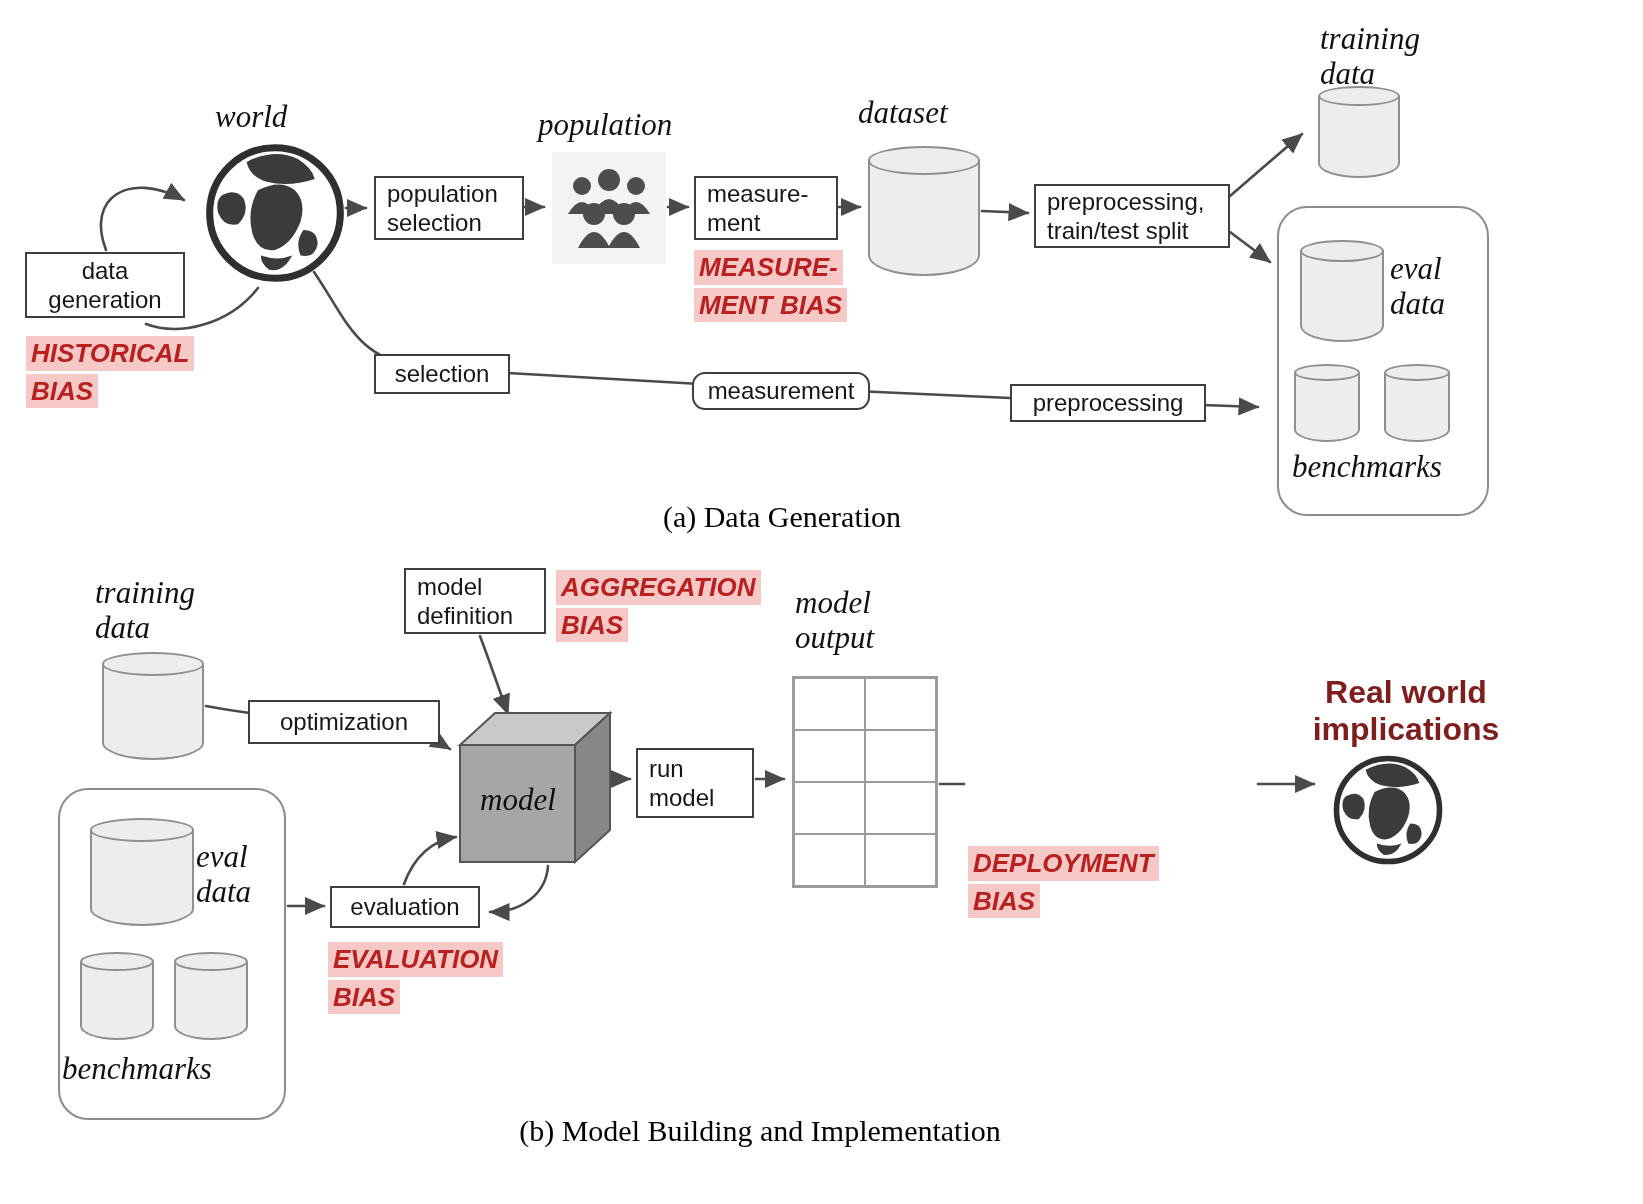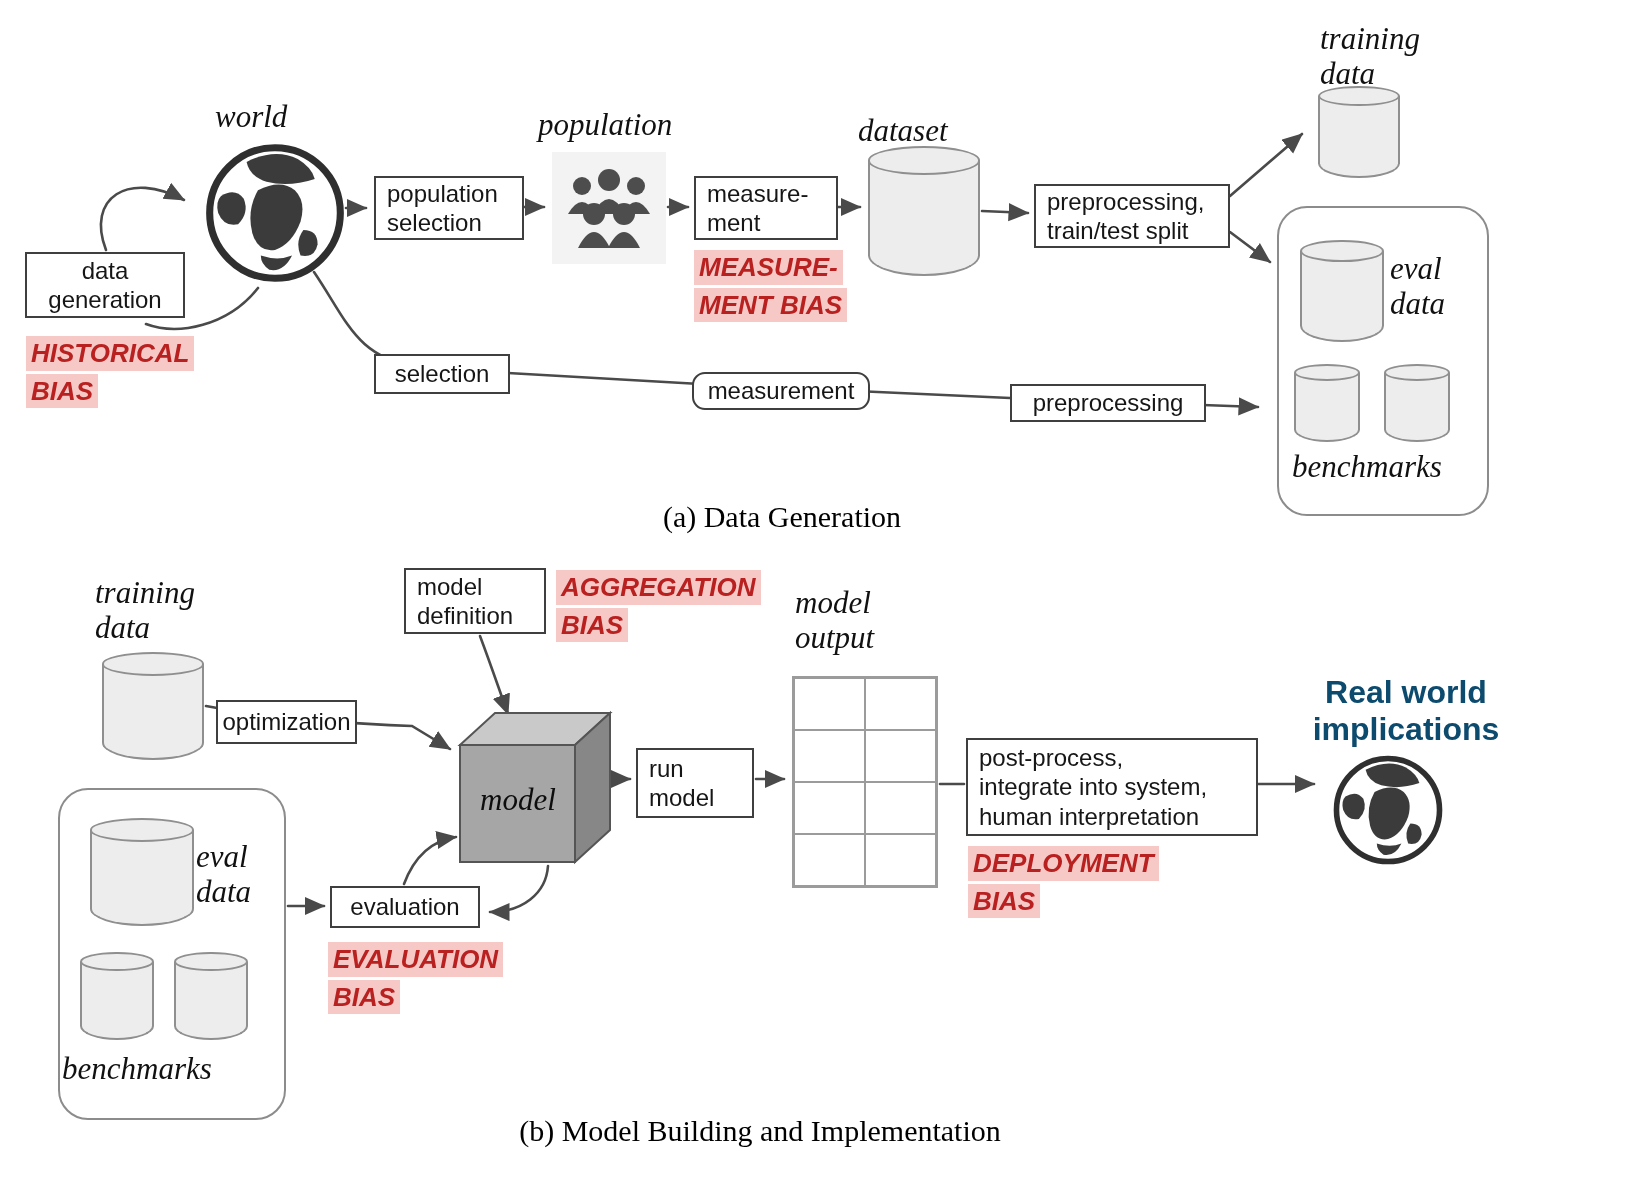--- a/index.html
+++ b/index.html
@@ -21,21 +21,21 @@
     white-space:pre-line; display:flex; align-items:center; padding:5px 11px; z-index:3;
   }
   .box.center { justify-content:center; text-align:center; }
 
   .ilabel {
     position:absolute; font:italic 31px/1.12 "Liberation Serif", serif;
     color:#111; white-space:pre-line; z-index:3;
   }
   .bold-label {
     position:absolute; font:bold 32px/1.15 "Liberation Sans", sans-serif;
-    color:#0c4a6e; text-align:center; white-space:pre-line; z-index:3;
+    color:#7f1d1d; text-align:center; white-space:pre-line; z-index:3;
   }
   .caption {
     position:absolute; left:0; width:1520px; text-align:center;
     font:30px "Liberation Serif", serif; color:#000; z-index:3;
   }
 
   .bias { position:absolute; font:italic bold 26px/1.25 "Liberation Sans", sans-serif;
           color:var(--bias-text,#b92020); z-index:4; }
   .bias-line { display:table; background:var(--bias-highlight,#f6c9c7); padding:1px 5px; margin-bottom:3px; white-space:pre; }
 
@@ -142,21 +142,21 @@
   </div>
 
   <div class="box" style="left:694px; top:176px; width:144px; height:64px;">measure-
 ment</div>
 
   <div class="bias" style="left:694px; top:250px;">
     <span class="bias-line">MEASURE-</span>
     <span class="bias-line">MENT BIAS</span>
   </div>
 
-  <div class="ilabel" style="left:858px; top:114px; width:132px;font-family:Liberation Serif, serif;">dataset</div>
+  <div class="ilabel" style="left:858px; top:96px; width:132px;font-family:Liberation Serif, serif;">dataset</div>
   <div class="cylinder" style="left:868px; top:146px; width:112px; height:130px;">
     <div class="cyl-body"></div>
       <div class="cyl-top"></div>
   </div>
 
   <div class="box" style="left:1034px; top:184px; width:196px; height:64px;">preprocessing,
 train/test split</div>
 
   <div class="rounded" style="left:1277px; top:206px; width:212px; height:310px;"></div>
   <div class="cylinder" style="left:1300px; top:240px; width:84px; height:102px;">
@@ -181,21 +181,21 @@
 
   <div class="caption" style="top:500px;padding-left:44px;">(a) Data Generation</div>
 
   <div class="ilabel" style="left:95px; top:576px; width:140px;">training
 data</div>
   <div class="cylinder" style="left:102px; top:652px; width:102px; height:108px;">
     <div class="cyl-body"></div>
       <div class="cyl-top"></div>
   </div>
 
-  <div class="box center" style="left:216px; top:700px; width:141px; height:44px;">optimization</div>
+  <div class="box center" style="left:248px; top:700px; width:192px; height:44px;">optimization</div>
 
   <div class="box" style="left:404px; top:568px; width:142px; height:66px;">model
 definition</div>
 
   <div class="bias" style="left:556px; top:570px;">
     <span class="bias-line">AGGREGATION</span>
     <span class="bias-line">BIAS</span>
   </div>
 
   <div class="icon" style="left:455px; top:705px; width:160px; height:160px;">
@@ -216,23 +216,20 @@
     <div></div>
     <div></div>
     <div></div>
     <div></div>
     <div></div>
     <div></div>
     <div></div>
     <div></div>
   </div>
 
-  <div class="box" style="left:966px; top:738px; width:292px; height:98px;">post-process,
-integrate into system,
-human interpretation</div>
 
   <div class="bias" style="left:968px; top:846px;">
     <span class="bias-line">DEPLOYMENT</span>
     <span class="bias-line">BIAS</span>
   </div>
 
   <div class="bold-label" style="left:1306px; top:674px; width:200px;">Real world
 implications</div>
   <div class="icon" style="left:1332px; top:754px; width:112px; height:112px;">
     <svg viewBox="0 0 100 100">

